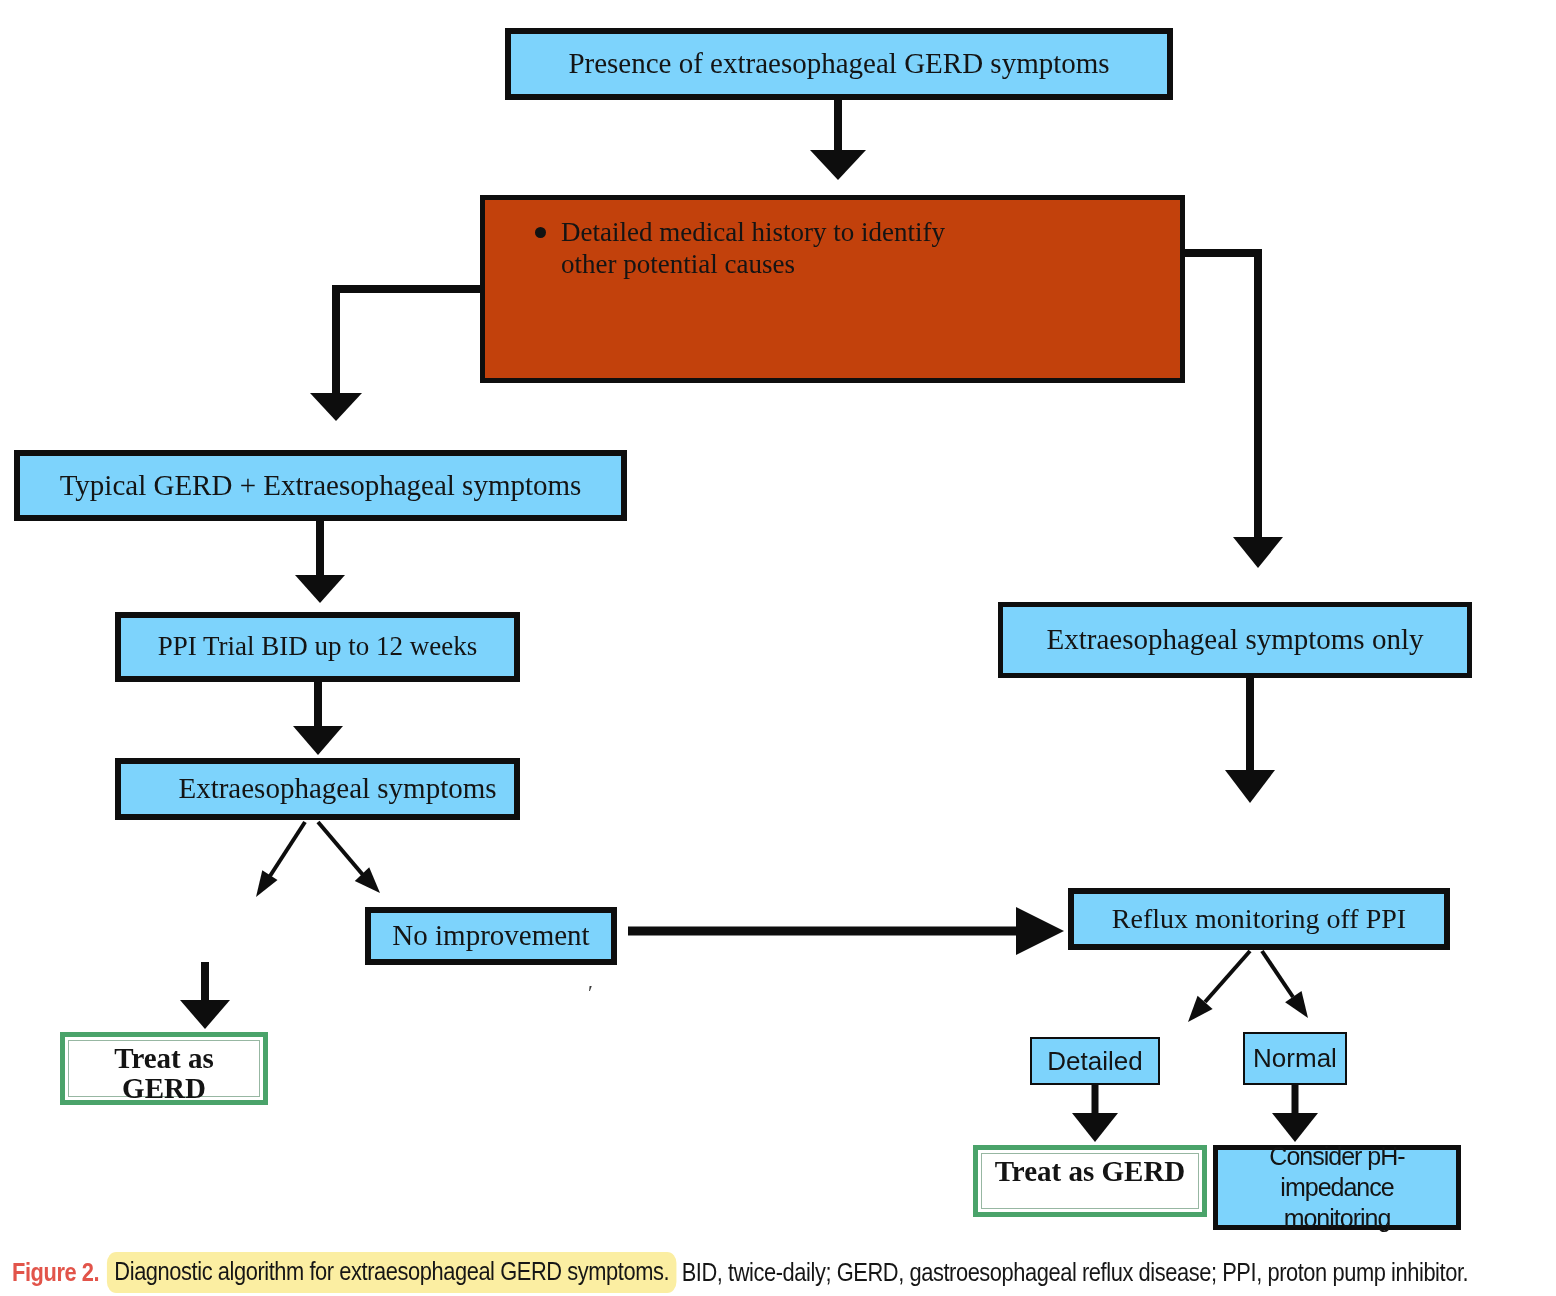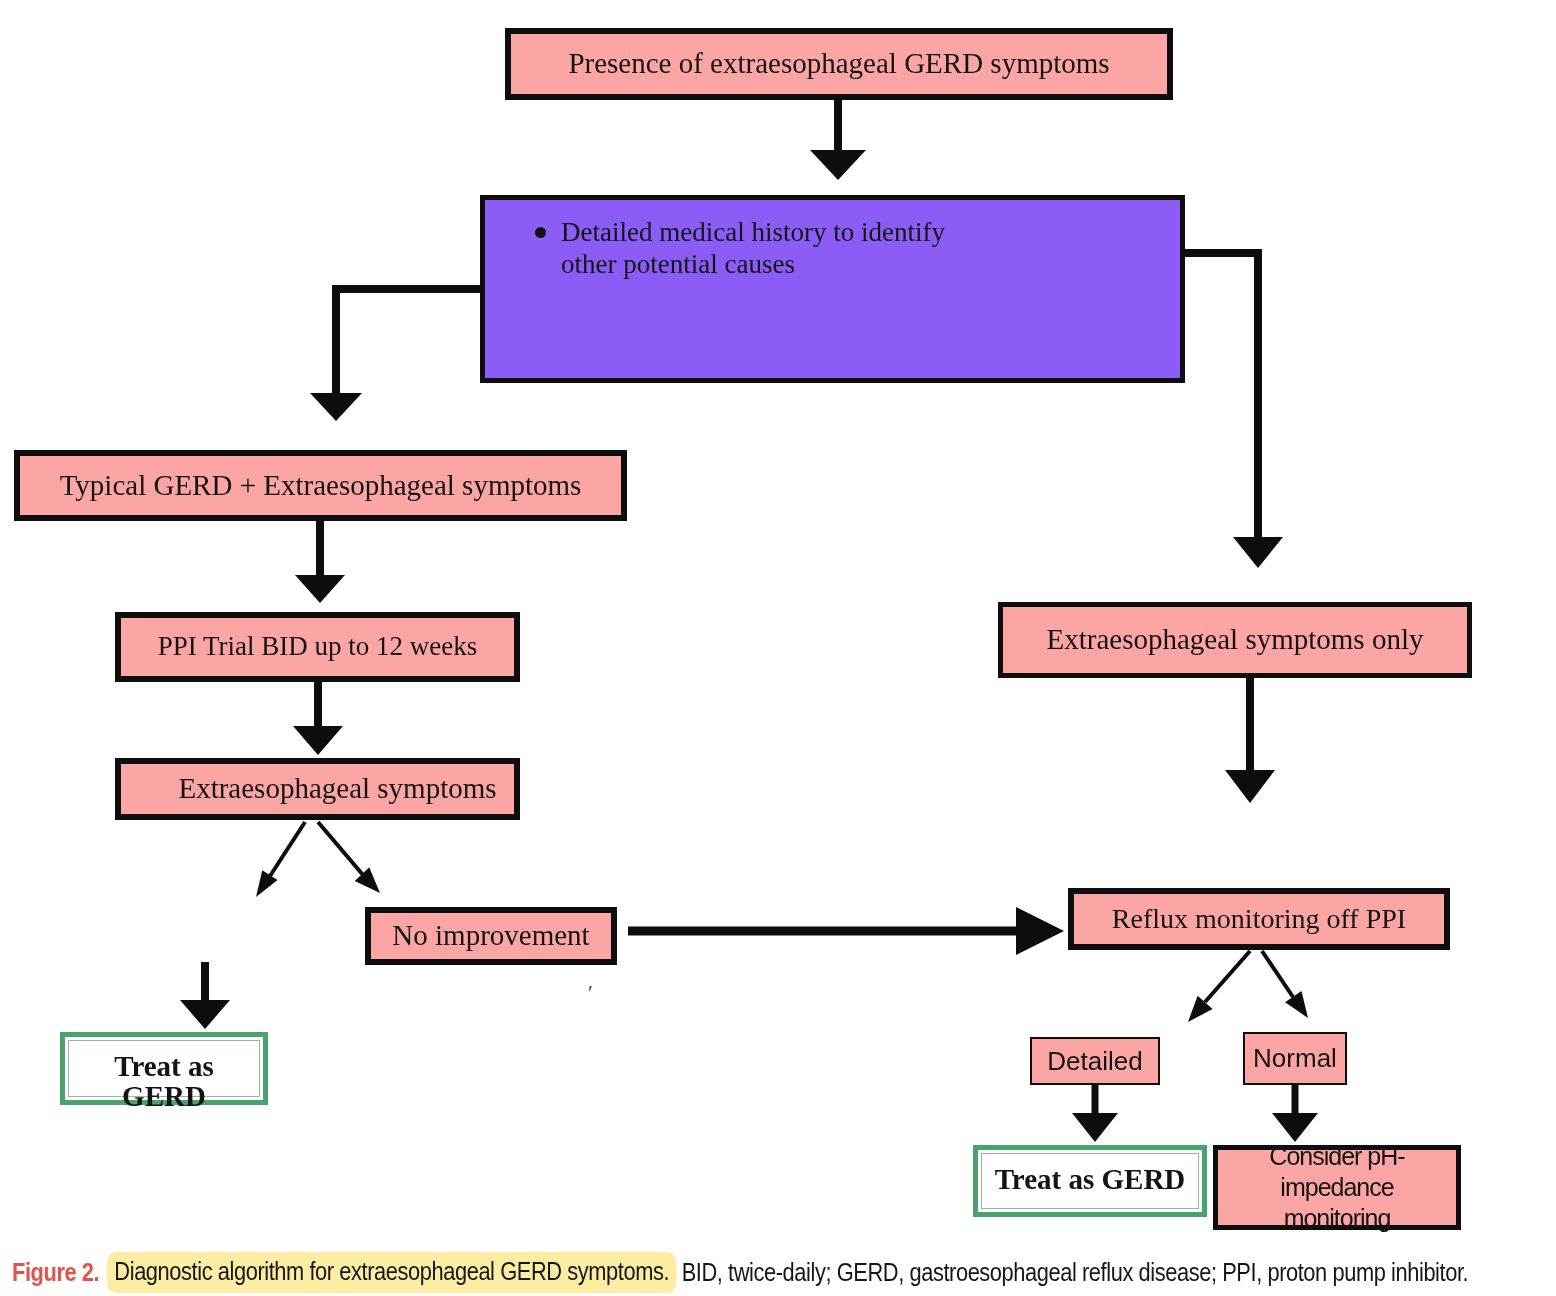--- a/index.html
+++ b/index.html
@@ -5,38 +5,38 @@
   html,body{margin:0;padding:0;background:#ffffff;}
   *{box-sizing:border-box;}
   #stage{
     position:relative;width:1556px;height:1296px;background:#ffffff;overflow:hidden;
     font-family:"Liberation Serif",serif;color:#141414;
   }
   #connectors{position:absolute;left:0;top:0;width:1556px;height:1296px;}
   #connectors line, #connectors path{stroke:#0d0d0d;fill:none;}
   #connectors polygon{fill:#0d0d0d;stroke:none;}
   .node{
-    position:absolute;background:#fca5a5;border:6px solid #0e0e0e;
+    position:absolute;background:#7dd3fc;border:6px solid #0e0e0e;
     display:flex;align-items:center;justify-content:center;text-align:center;
     font-size:29px;line-height:1.08;
   }
   .b5{border-width:5px;}
   .b2{border-width:2px;}
   .sans{font-family:"Liberation Sans",sans-serif;font-size:26px;}
   .green-node{
     position:absolute;background:#ffffff;border:5px solid var(--green-border,#4aa36a);
     padding:3px;
   }
   .green-node .inner{
     width:100%;height:100%;border:1px solid #97b7a2;background:#fff;
     display:flex;align-items:flex-start;justify-content:center;text-align:center;
-    font-weight:bold;font-size:29px;padding-top:10px;line-height:1.05;
+    font-weight:bold;font-size:29px;padding-top:2px;line-height:1.05;
   }
   .bullet-box{
-    position:absolute;background:#8b5cf6;border:5px solid #0e0e0e;
+    position:absolute;background:#c2410c;border:5px solid #0e0e0e;
     font-size:27px;line-height:1.2;
     padding:16px 14px 10px 50px;
   }
   .bullet{display:flex;margin-bottom:22px;}
   .bullet .dot{
     width:11px;height:11px;border-radius:50%;background:#121212;flex:none;
     margin:11px 15px 0 0;
   }
   .bullet .ln{display:block;white-space:pre;}
   .caption{

